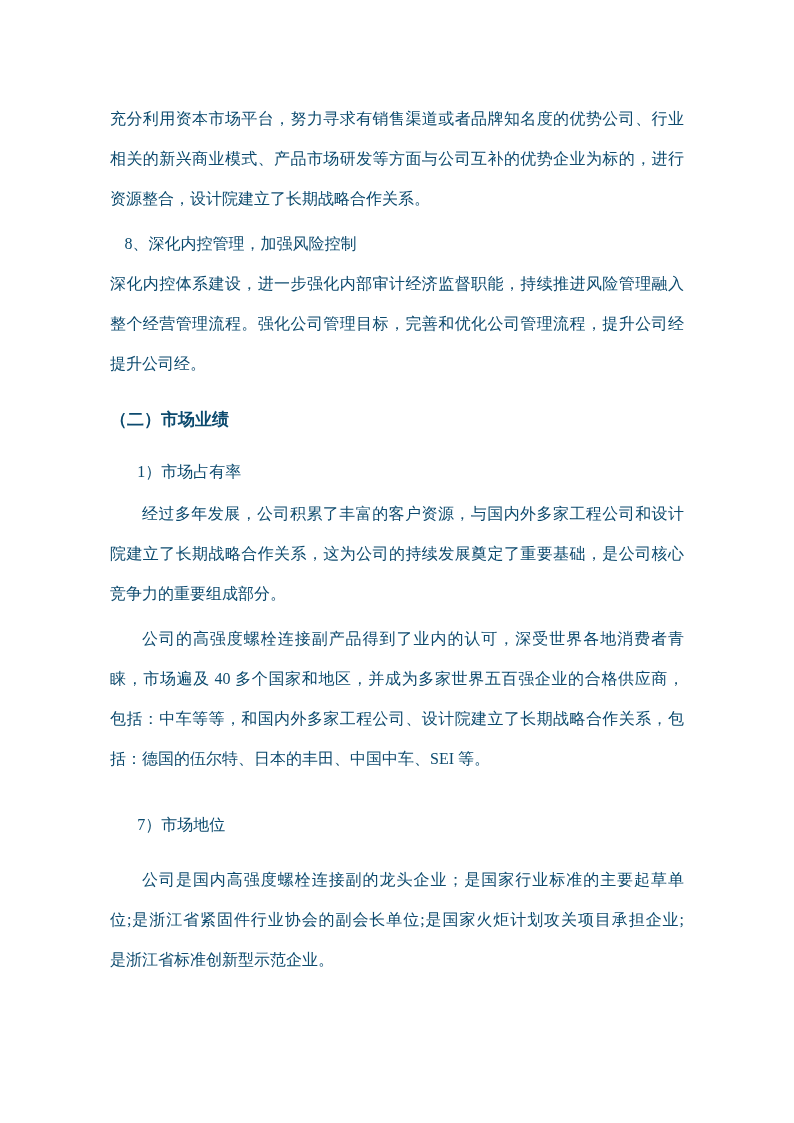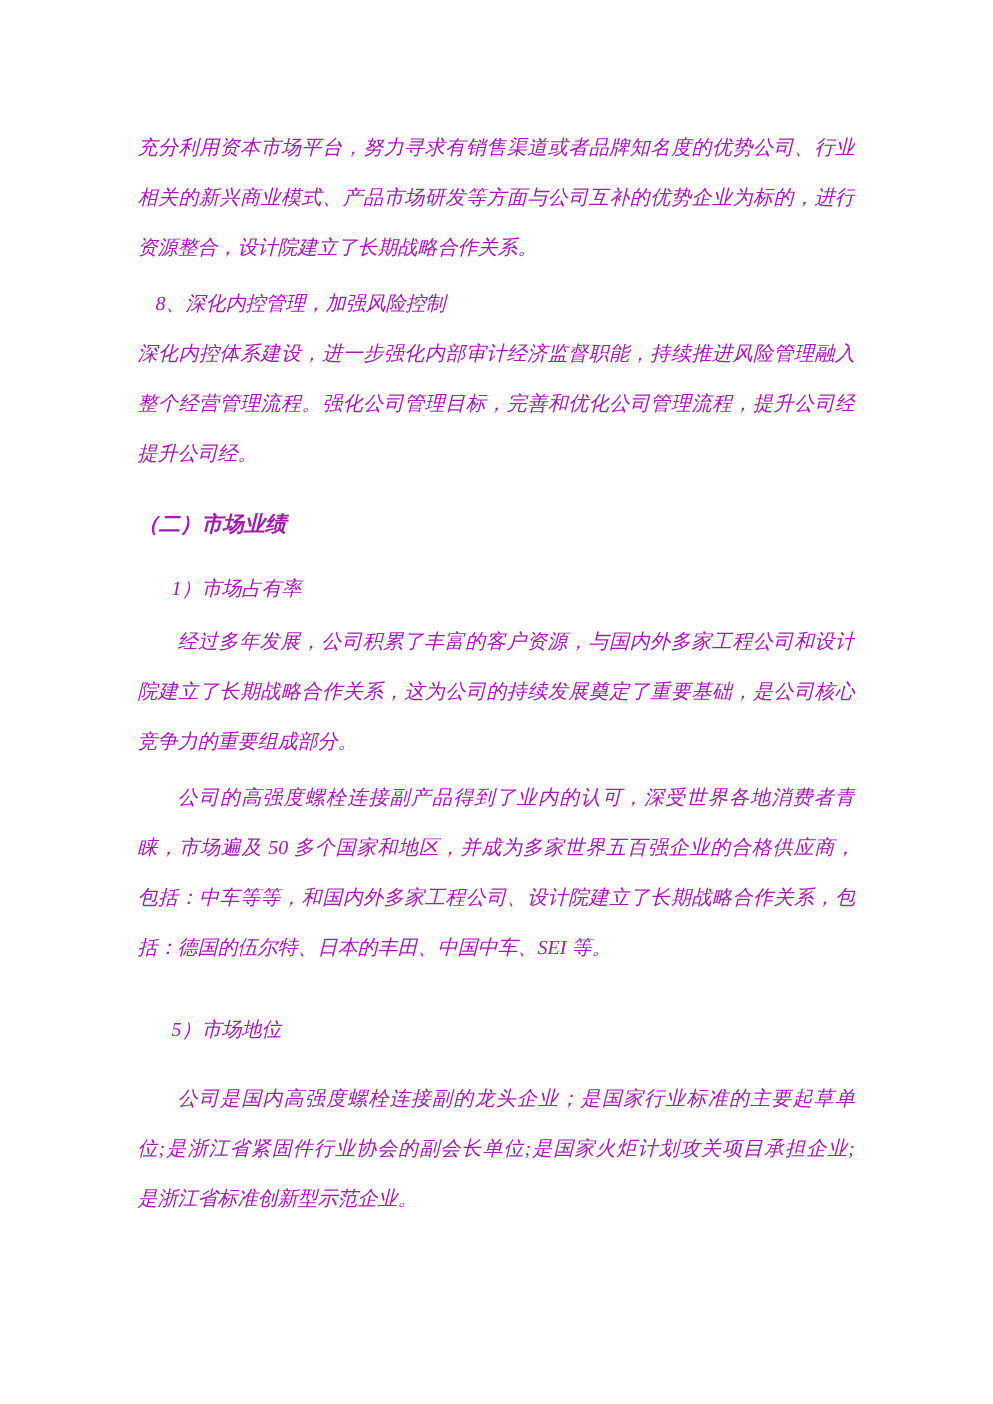--- a/index.html
+++ b/index.html
@@ -17,23 +17,22 @@
     position: relative;
     width: 794px;
     height: 1123px;
     background: #ffffff;
   }
   .content {
     position: absolute;
     left: 110px;
     top: 99px;
     width: 574px;
-    color: #a21caf;
+    color: #0c4a6e;
     font-size: 16px;
-    font-style: italic;
   }
   .block { margin: 0; }
   .line {
     height: 40px;
     line-height: 40px;
     overflow: hidden;
     text-align: left;
   }
   .line.stretch {
     text-align: justify;
@@ -71,26 +70,26 @@
       <div class="block style-body indent-medium" style="margin-top: 12px;">
         <div class="line">1）市场占有率</div>
       </div>
       <div class="block style-body indent-first2" style="margin-top: 2px;">
         <div class="line stretch">经过多年发展，公司积累了丰富的客户资源，与国内外多家工程公司和设计</div>
         <div class="line stretch">院建立了长期战略合作关系，这为公司的持续发展奠定了重要基础，是公司核心</div>
         <div class="line">竞争力的重要组成部分。</div>
       </div>
       <div class="block style-body indent-first2" style="margin-top: 5px;">
         <div class="line stretch">公司的高强度螺栓连接副产品得到了业内的认可，深受世界各地消费者青</div>
-        <div class="line stretch">睐，市场遍及 50 多个国家和地区，并成为多家世界五百强企业的合格供应商，</div>
+        <div class="line stretch">睐，市场遍及 40 多个国家和地区，并成为多家世界五百强企业的合格供应商，</div>
         <div class="line stretch">包括：中车等等，和国内外多家工程公司、设计院建立了长期战略合作关系，包</div>
         <div class="line">括：德国的伍尔特、日本的丰田、中国中车、SEI 等。</div>
       </div>
       <div class="block style-body indent-medium" style="margin-top: 26px;">
-        <div class="line">5）市场地位</div>
+        <div class="line">7）市场地位</div>
       </div>
       <div class="block style-body indent-first2" style="margin-top: 15px;">
         <div class="line stretch">公司是国内高强度螺栓连接副的龙头企业；是国家行业标准的主要起草单</div>
         <div class="line stretch">位;是浙江省紧固件行业协会的副会长单位;是国家火炬计划攻关项目承担企业;</div>
         <div class="line">是浙江省标准创新型示范企业。</div>
       </div>
     </main>
 </div>
 
 </body></html>

